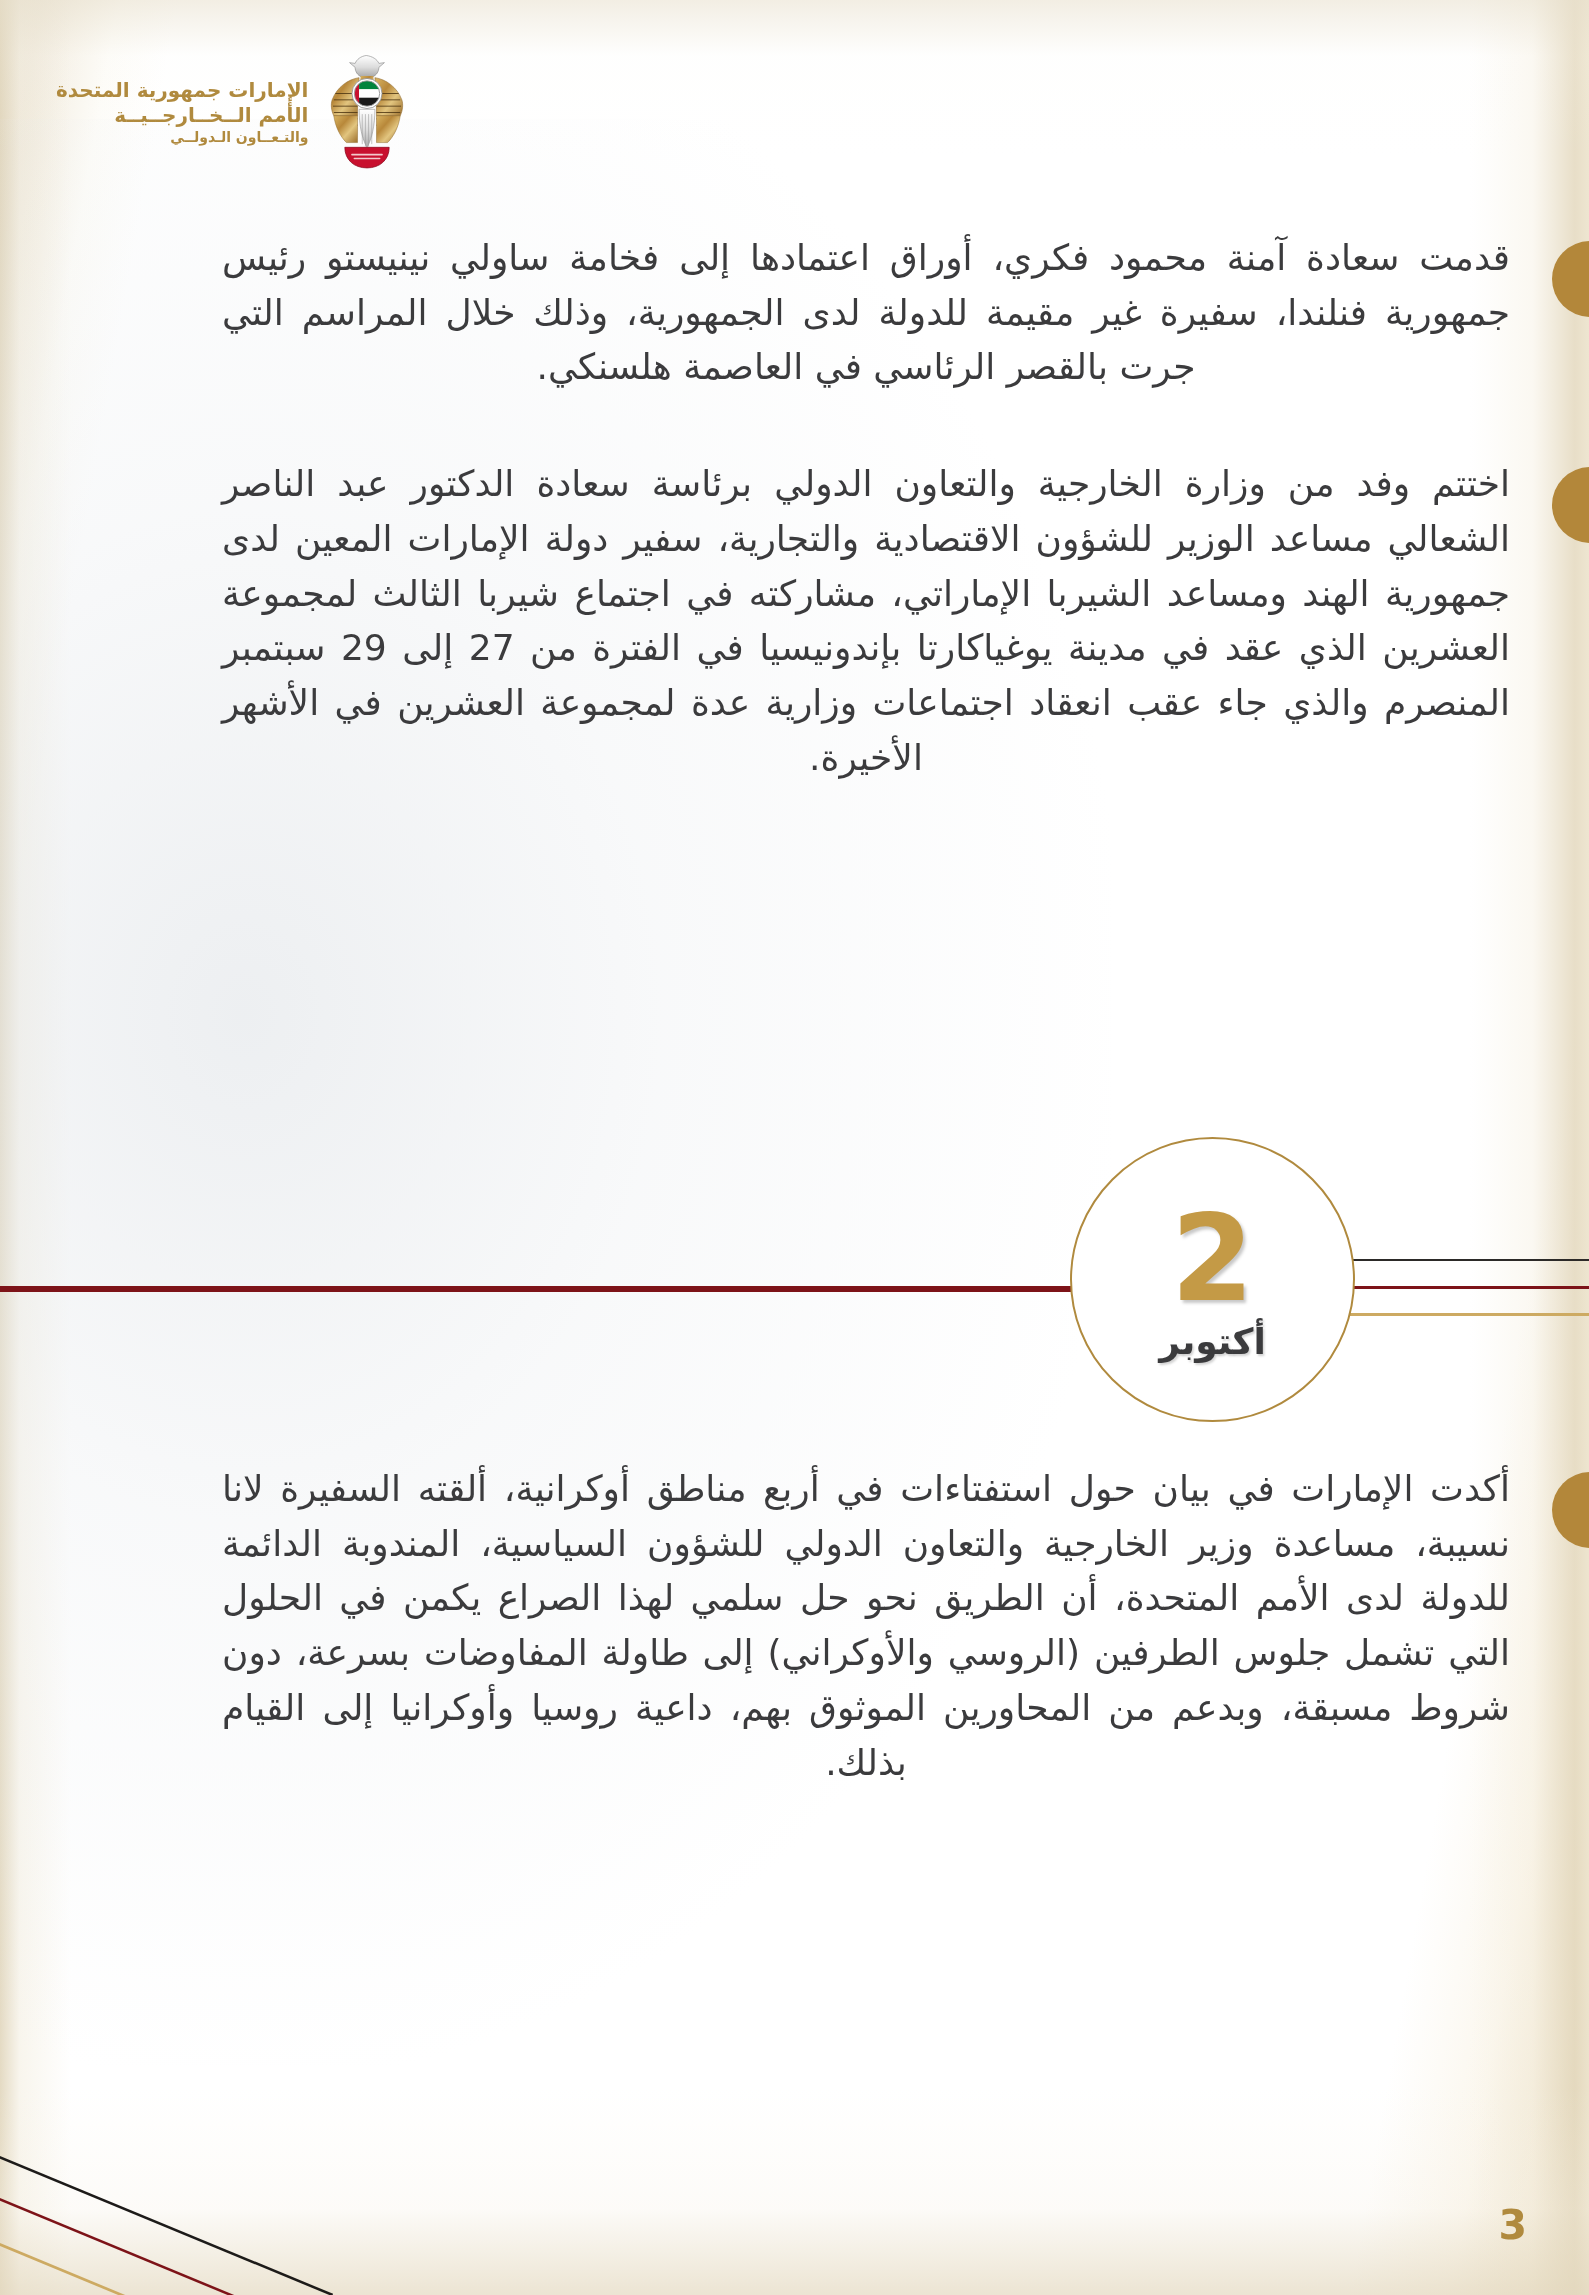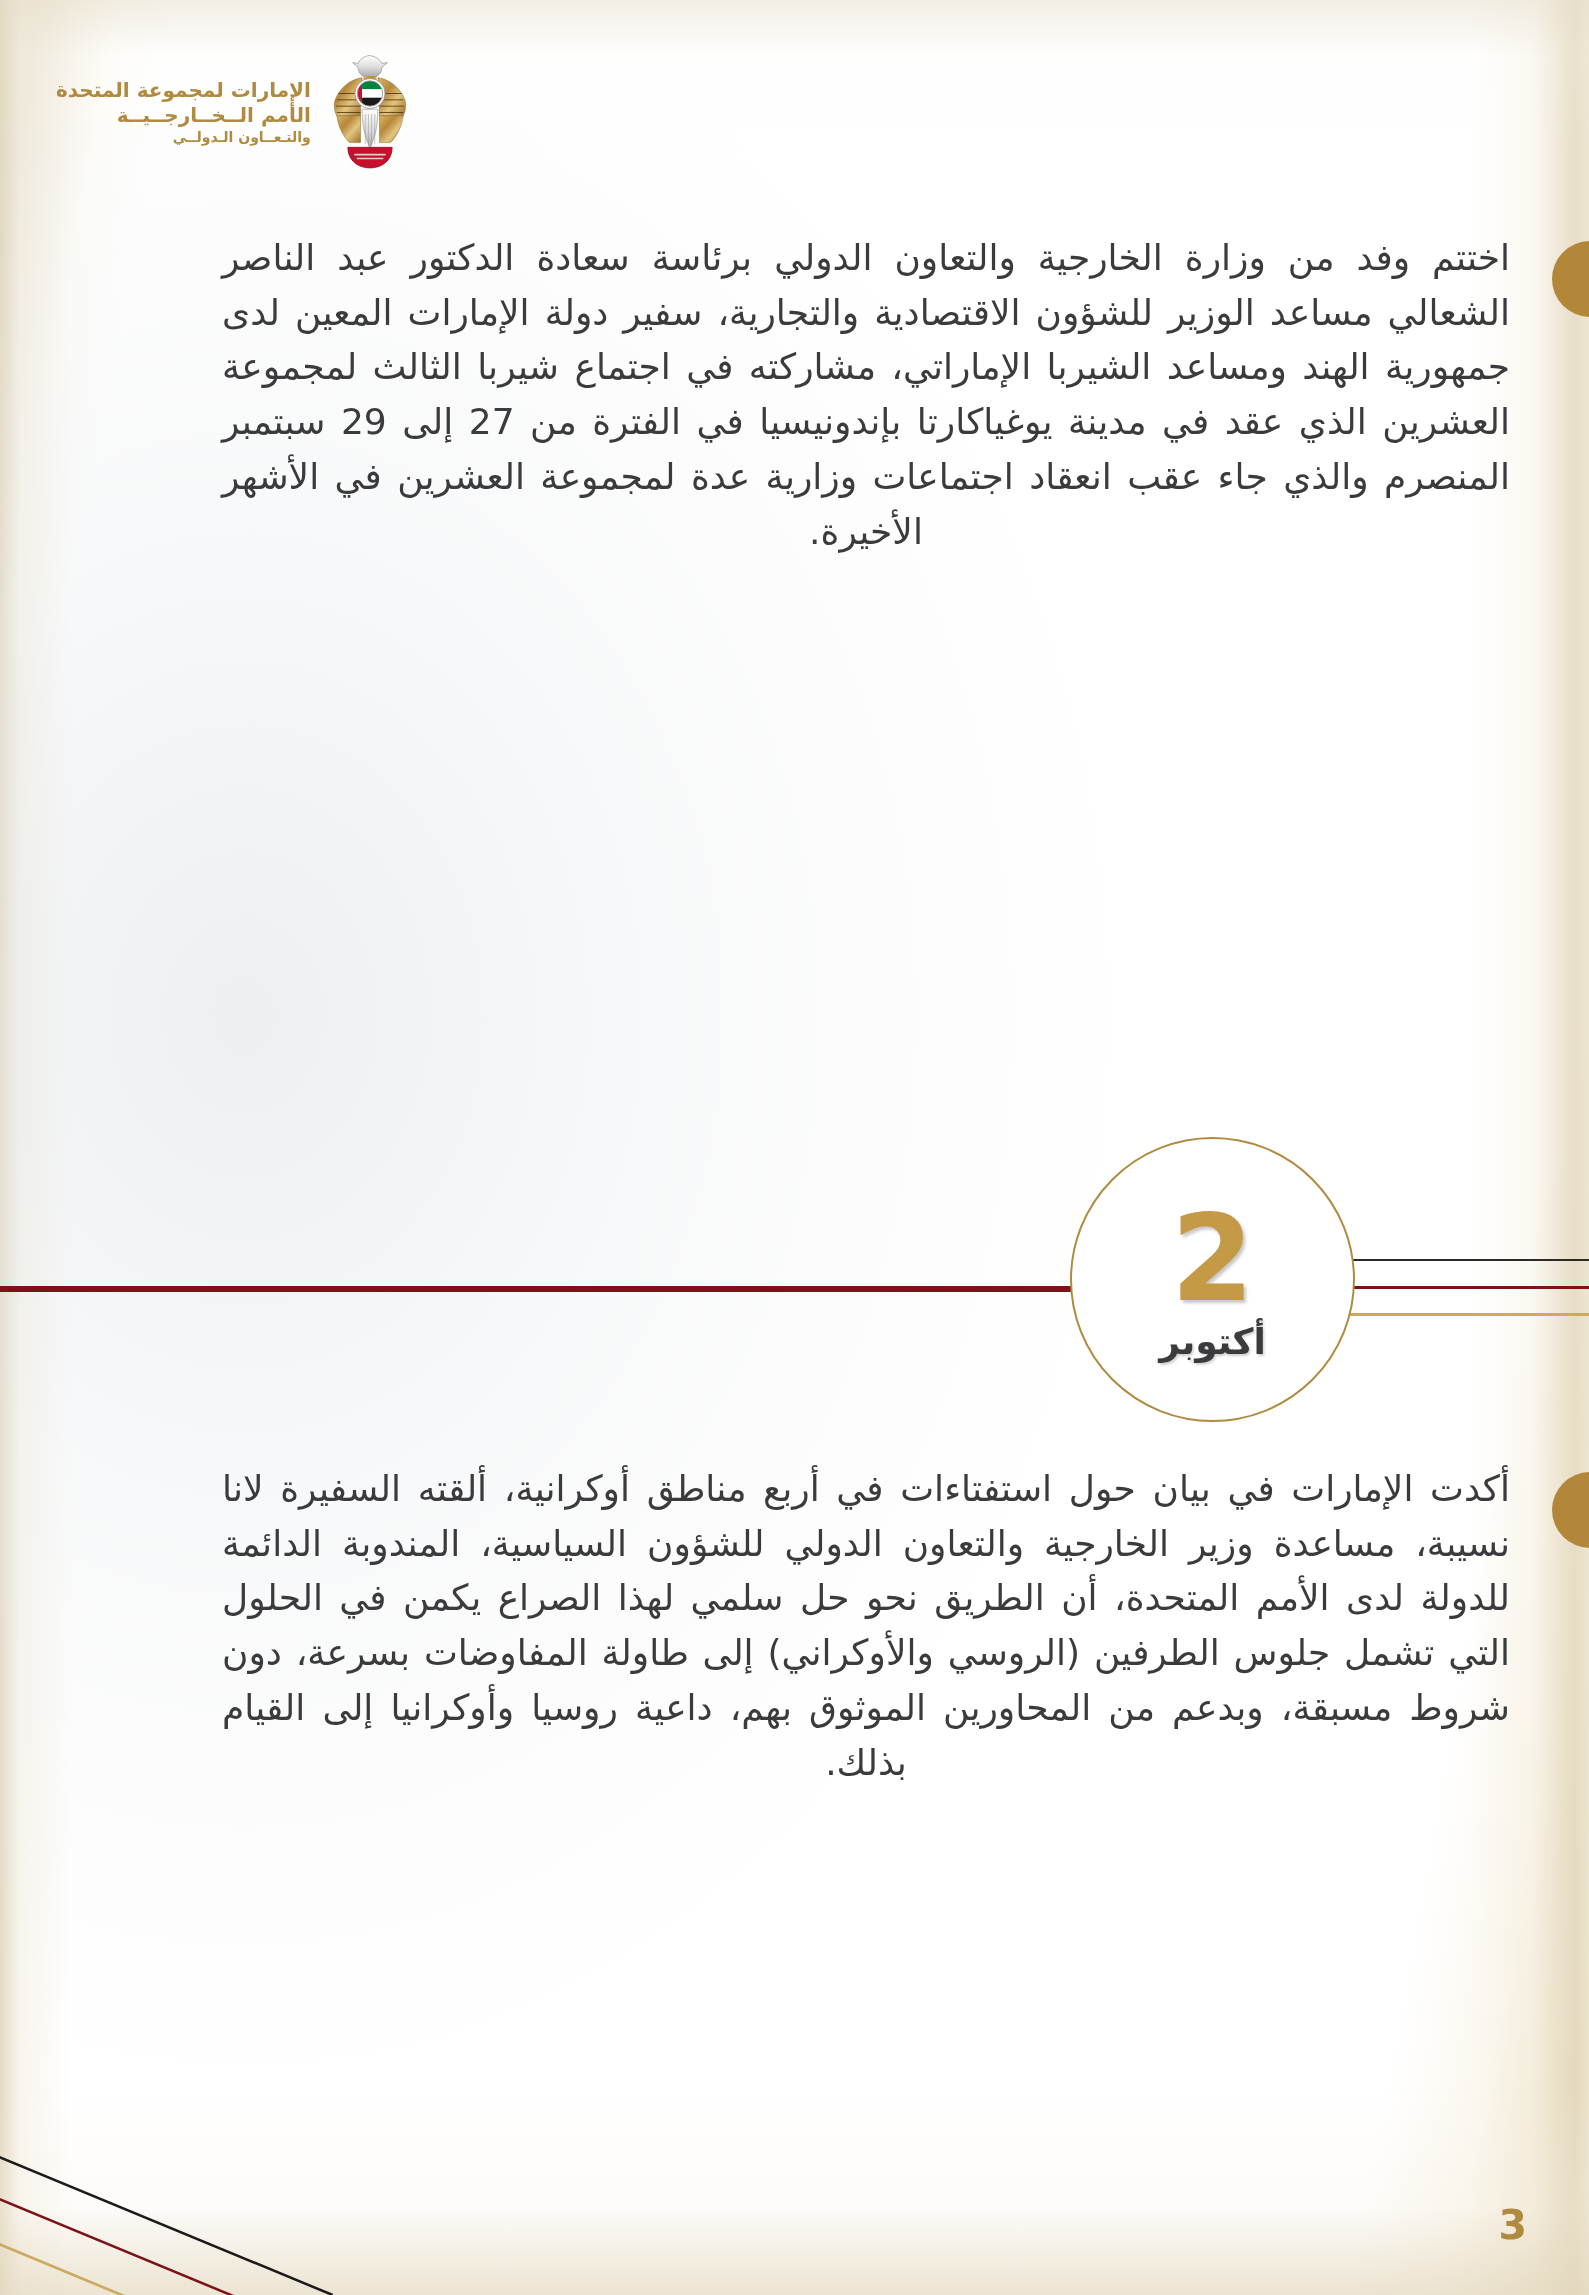--- a/index.html
+++ b/index.html
@@ -294,28 +294,32 @@
 
         <path d="M20 120 C20 136 32 146 48 146 C64 146 76 136 76 120 Z" fill="#c8102e" stroke="#8e0b20" stroke-width="1"></path>
         <g fill="#f7dede" opacity="0.9">
           <rect x="28" y="128" width="40" height="2.4" rx="1"></rect>
           <rect x="31" y="133" width="34" height="2.2" rx="1"></rect>
         </g>
       </svg>
     </div>
 
     <div class="logo-text">
-      <div class="logo-line l1">الإمارات لمجموعة المتحدة</div>
+      <div class="logo-line l1">الإمارات جمهورية المتحدة</div>
       <div class="logo-line l2">الأمم الــخــارجــيــة</div>
       <div class="logo-line l3">والتـعــاون الـدولــي</div>
     </div>
   </div>
 
   <div class="content">
 
+    <div class="para-row" style="margin-bottom:62px;">
+      <span class="bullet"></span>
+      <p class="para">قدمت سعادة آمنة محمود فكري، أوراق اعتمادها إلى فخامة ساولي نينيستو رئيس جمهورية فنلندا، سفيرة غير مقيمة للدولة لدى الجمهورية، وذلك خلال المراسم التي جرت بالقصر الرئاسي في العاصمة هلسنكي.</p>
+    </div>
 
     <div class="para-row">
       <span class="bullet"></span>
       <p class="para">اختتم وفد من وزارة الخارجية والتعاون الدولي برئاسة سعادة الدكتور عبد الناصر الشعالي مساعد الوزير للشؤون الاقتصادية والتجارية، سفير دولة الإمارات المعين لدى جمهورية الهند ومساعد الشيربا الإماراتي، مشاركته في اجتماع شيربا الثالث لمجموعة العشرين الذي عقد في مدينة يوغياكارتا بإندونيسيا في الفترة من 27 إلى 29 سبتمبر المنصرم والذي جاء عقب انعقاد اجتماعات وزارية عدة لمجموعة العشرين في الأشهر الأخيرة.</p>
     </div>
   </div>
 
   <div class="divider">
     <span class="line-left"></span>
 

